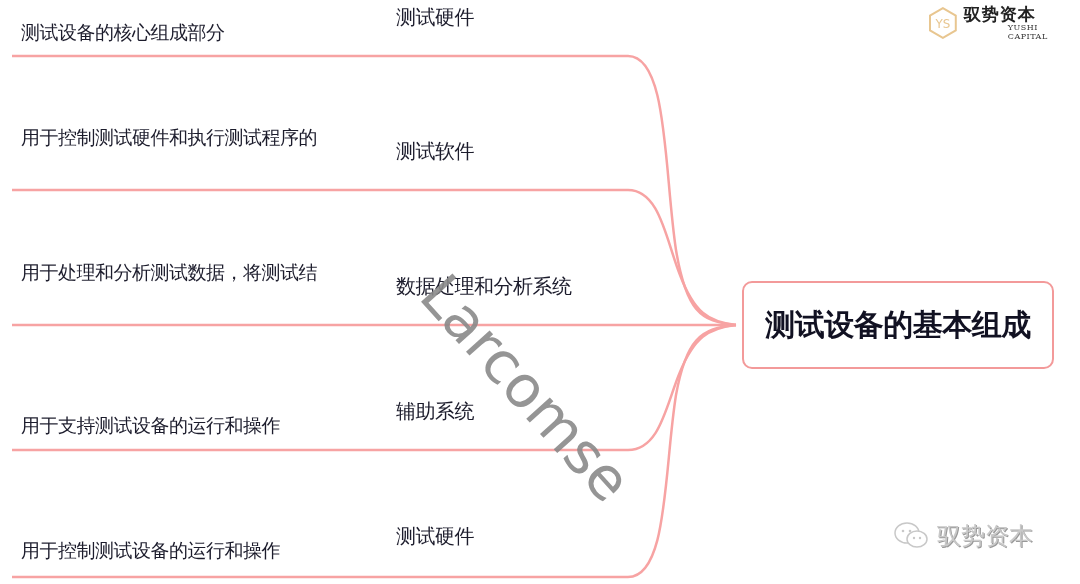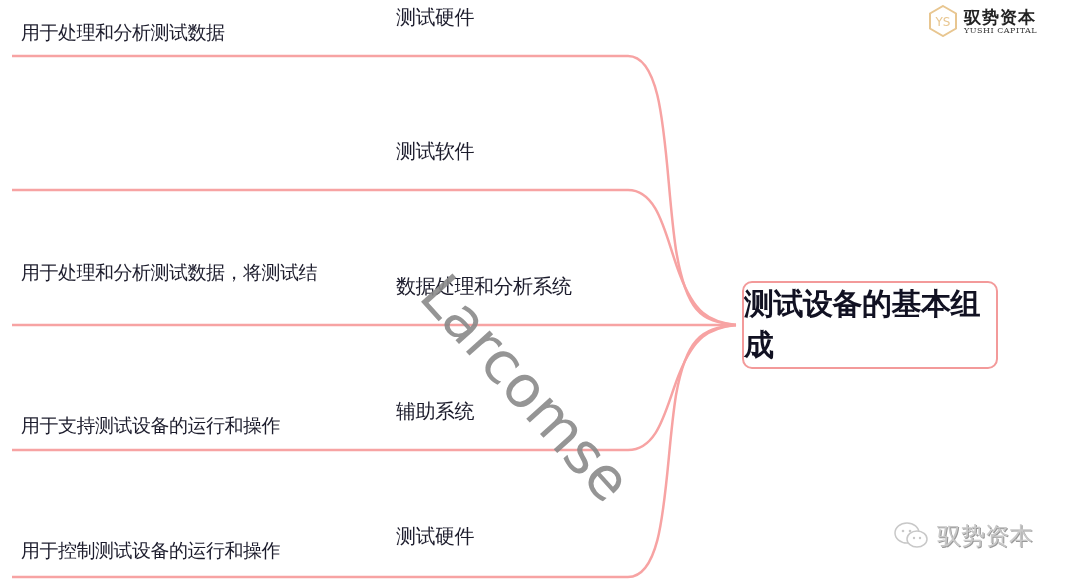--- a/index.html
+++ b/index.html
@@ -1,25 +1,25 @@
 <!DOCTYPE html>
 <html><head>
 <meta charset="utf-8">
 <style>
   html,body{margin:0;padding:0;background:#fff;}
   body{width:1080px;height:584px;position:relative;overflow:hidden;font-family:"DejaVu Sans","Liberation Sans",sans-serif;color:#1a1a2e;}
   svg.lines{position:absolute;left:0;top:0;}
   .desc{position:absolute;left:21px;font-size:19px;line-height:27px;color:#1c1c2c;letter-spacing:-0.5px;}
   .branch{position:absolute;left:396px;font-size:20px;color:#1c1c2c;letter-spacing:-0.5px;}
-  .root{position:absolute;left:742px;top:281px;width:256px;height:88px;border:2px solid #f39a9a;border-radius:10px;box-sizing:border-box;display:flex;align-items:center;justify-content:center;font-size:30px;font-weight:bold;color:#111122;background:#fff;letter-spacing:-0.5px;}
+  .root{position:absolute;left:742px;top:281px;width:312px;height:88px;border:2px solid #f39a9a;border-radius:10px;box-sizing:border-box;display:flex;align-items:center;justify-content:center;font-size:30px;font-weight:bold;color:#111122;background:#fff;letter-spacing:-0.5px;}
   .logo{position:absolute;left:928px;top:5px;display:flex;align-items:center;}
   .logo .hex{width:30px;height:32px;}
   .logo .txt{margin-left:6px;}
   .logo .cn{font-size:17px;font-weight:bold;color:#222;line-height:18px;letter-spacing:1px;}
-  .logo .en{font-family:"DejaVu Serif",serif;font-size:8px;color:#333;letter-spacing:0.5px;}
+  .logo .en{font-family:"DejaVu Serif",serif;font-size:8px;color:#333;letter-spacing:0.5px;margin-left:44px;}
   .wm{position:absolute;left:432px;top:250px;font-size:58px;color:#8a8a8a;transform:rotate(48deg);transform-origin:left center;font-family:"DejaVu Sans",sans-serif;opacity:0.9;}
   .wechat{position:absolute;left:893px;top:520px;display:flex;align-items:center;color:#bdbdbd;}
   .wechat .wn{font-size:24px;margin-left:6px;color:#c8c8c8;text-shadow:1px 1px 0 #999;}
 </style>
 </head>
 <body>
 
 <svg class="lines" width="1080" height="584">
   <g fill="none" stroke="#f7a3a3" stroke-width="2.5">
     <path d="M12 56 H628 C668 56 664 170 676 250 C686 310 700 322 736 325"></path>
@@ -34,24 +34,25 @@
   <svg class="hex" viewBox="0 0 30 32">
     <polygon points="15,1 28,8.5 28,23.5 15,31 2,23.5 2,8.5" fill="none" stroke="#e8c690" stroke-width="2"></polygon>
     <text x="15" y="21" font-size="12" text-anchor="middle" fill="#e8c690" font-family="DejaVu Sans, sans-serif">YS</text>
   </svg>
   <div class="txt">
     <div class="cn">驭势资本</div>
     <div class="en">YUSHI CAPITAL</div>
   </div>
 </div>
 
-<div class="desc" style="top:19px"><span>用于处理和分析测试数据</span></div>
+<div class="desc" style="top:19px"><span>测试设备的核心组成部分</span></div>
 <div class="branch" style="top:4px">测试硬件</div>
 
 <div class="desc" style="top:124px">
+    <div>用于控制测试硬件和执行测试程序的</div>
   </div>
 <div class="branch" style="top:138px">测试软件</div>
 
 <div class="desc" style="top:259px">
     <div>用于处理和分析测试数据，将测试结</div>
   </div>
 <div class="branch" style="top:273px">数据处理和分析系统</div>
 
 <div class="desc" style="top:412px"><span>用于支持测试设备的运行和操作</span></div>
 <div class="branch" style="top:398px">辅助系统</div>

